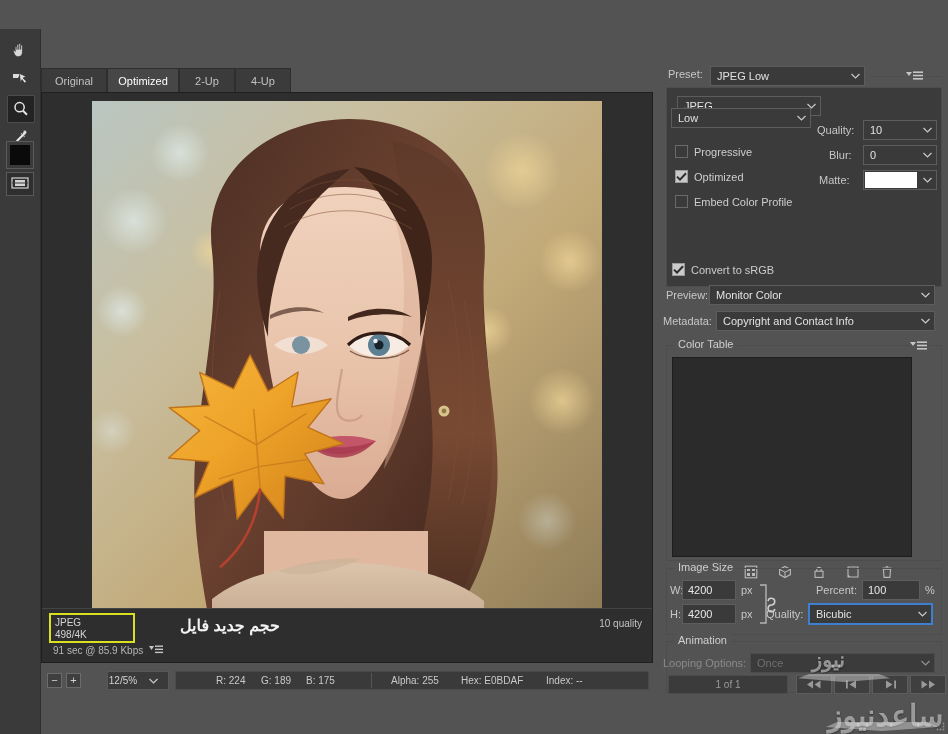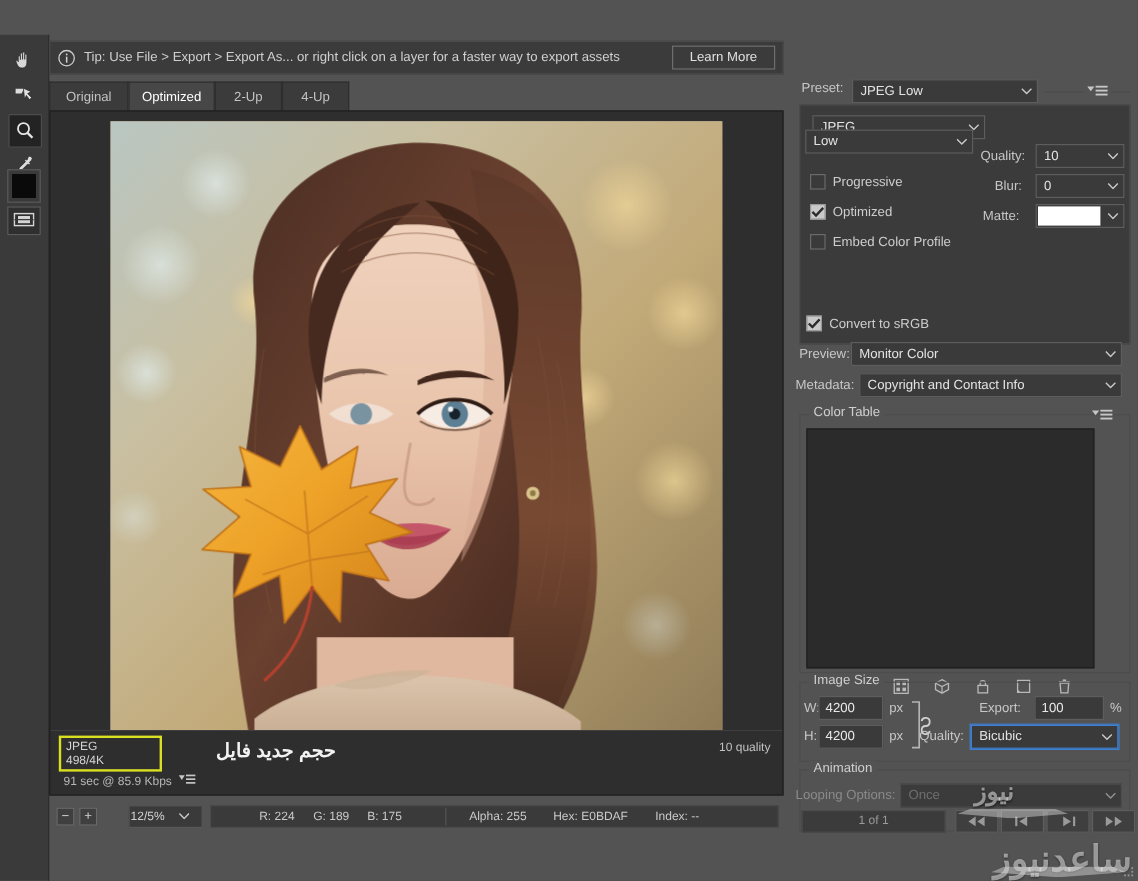--- a/index.html
+++ b/index.html
@@ -392,31 +392,20 @@
       <span>
         <svg width="18" height="14" viewBox="0 0 18 14">
           <rect x="1" y="2" width="16" height="10" fill="none" stroke="#d4d4d4" stroke-width="1.2"></rect>
           <rect x="4" y="4" width="10" height="6" fill="#d4d4d4"></rect>
           <line x1="1" y1="7" x2="17" y2="7" stroke="#3a3a3a" stroke-width="1"></line>
         </svg>
       </span>
     </div>
   </div>
 
-  <div class="tipbar">
-    <span class="tip-ico">
-      <svg width="15" height="15" viewBox="0 0 15 15">
-        <circle cx="7.5" cy="7.5" r="6.4" fill="none" stroke="#cfcfcf" stroke-width="1.1"></circle>
-        <rect x="6.9" y="6.2" width="1.3" height="5" fill="#cfcfcf"></rect>
-        <rect x="6.9" y="3.6" width="1.3" height="1.5" fill="#cfcfcf"></rect>
-      </svg>
-    </span>
-    <span class="tip-text">Tip: Use File &gt; Export &gt; Export As...  or right click on a layer for a faster way to export assets</span>
-    <div class="learn-btn">Learn More</div>
-  </div>
 
   <div class="tabstrip">
     <div class="tab" style="left:0px;width:66px;">Original</div>
     <div class="tab active" style="left:66px;width:72px;">Optimized</div>
     <div class="tab" style="left:138px;width:56px;">2-Up</div>
     <div class="tab" style="left:194px;width:56px;">4-Up</div>
   </div>
 
   <div class="canvas-area">
 
@@ -784,21 +773,21 @@
     <div class="tfield" style="left:20px; top:541px; width:54px;">4200</div>
     <span class="lbl" style="position:absolute; left:79px; top:545px;">px</span>
 
     <span class="link-bracket" style="left:96px; top:520px;">
       <svg width="22" height="42" viewBox="0 0 22 42">
         <path d="M2 2 H8 V40 H2" fill="none" stroke="#b5b5b5" stroke-width="1.4"></path>
         <path d="M14 14 a3.4 3.4 0 1 1 3.4 4 a3.4 3.4 0 1 0 3.4 4" transform="translate(-4,4)" fill="none" stroke="#d0d0d0" stroke-width="1.5"></path>
       </svg>
     </span>
 
-    <span class="lbl" style="position:absolute; left:154px; top:521px;">Export:</span>
+    <span class="lbl" style="position:absolute; left:154px; top:521px;">Percent:</span>
     <div class="tfield" style="left:200px; top:517px; width:58px;">100</div>
     <span class="lbl" style="position:absolute; left:263px; top:521px;">%</span>
 
     <span class="lbl" style="position:absolute; left:104px; top:545px;">Quality:</span>
     <div class="combo focus" style="position:absolute; left:147px; top:541px; width:123px;">
       <span class="txt">Bicubic</span>
       <span class="chev">
         <svg width="9" height="6" viewBox="0 0 9 6">
             <path d="M0.5 1 L4.5 5 L8.5 1" fill="none" stroke="#c9c9c9" stroke-width="1.2"></path>
           </svg>

